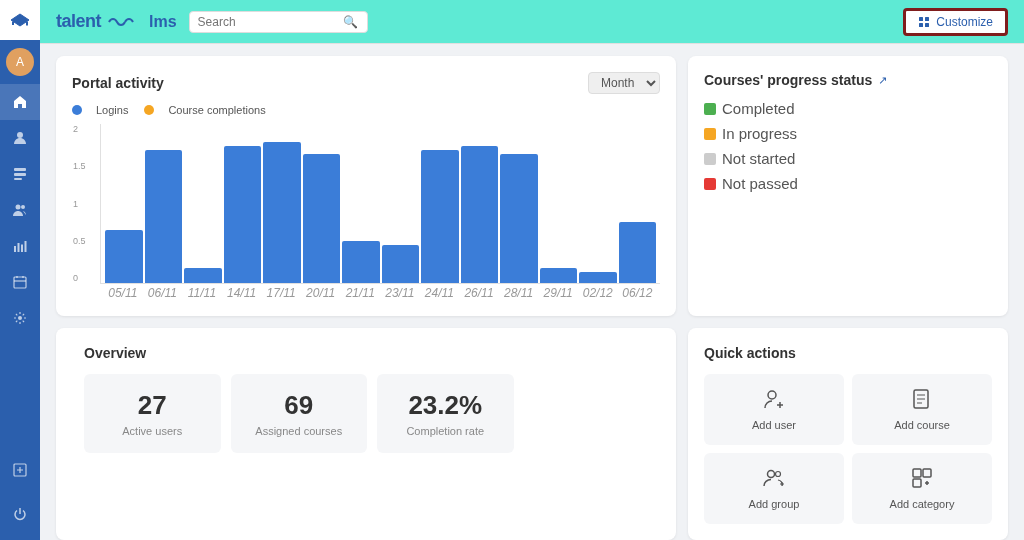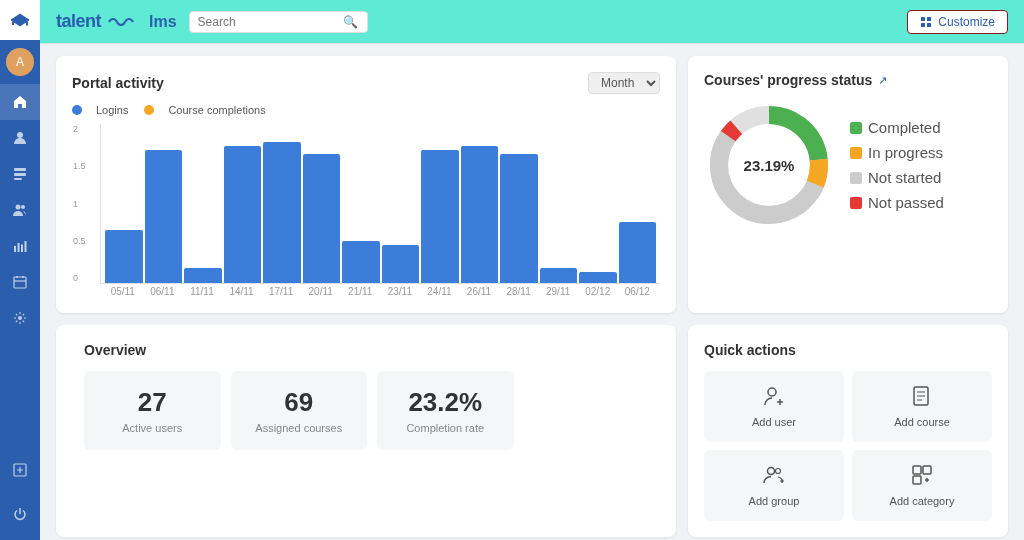--- a/index.html
+++ b/index.html
@@ -89,21 +89,21 @@
       border: none;
       outline: none;
       font-size: 12px;
       color: #666;
       width: 140px;
     }
     .search-icon { color: #999; font-size: 12px; }
     .topbar-spacer { flex: 1; }
     .customize-btn {
       background: #fff;
-      border: 1px solid #7f1d1d;
+      border: 3px solid #7f1d1d;
       color: #2b5fad;
       border-radius: 4px;
       padding: 4px 12px;
       font-size: 12px;
       cursor: pointer;
       display: flex;
       align-items: center;
       gap: 6px;
     }
 
@@ -205,22 +205,23 @@
       min-height: 2px;
     }
     .x-labels {
       display: flex;
       gap: 2px;
       padding: 2px 4px 0 4px;
     }
     .x-label {
       flex: 1;
       text-align: center;
-      font-size: 10px;
+      font-size: 12px;
       color: #999;
+      font-style: italic;
     }
 
     
     .courses-progress {
       grid-column: 2;
       grid-row: 1;
     }
     .courses-title-row {
       display: flex;
       align-items: center;
@@ -511,37 +512,20 @@
           </div>
       </div>
     </div>
 
     <div class="card courses-progress">
       <div class="courses-title-row">
         <span class="card-title">Courses' progress status</span>
         <span class="ext-link">↗</span>
       </div>
       <div class="donut-container">
-        <div class="donut-wrapper">
-          <svg width="130" height="130" viewBox="0 0 130 130">
-
-            <circle cx="65" cy="65" r="50" fill="none" stroke="#e0e0e0" stroke-width="18"></circle>
-
-            <circle cx="65" cy="65" r="50" fill="none" stroke="#cccccc" stroke-width="18" stroke-dasharray="204 110" stroke-dashoffset="-62" transform="rotate(-90 65 65)"></circle>
-
-            <circle cx="65" cy="65" r="50" fill="none" stroke="#4caf50" stroke-width="18" stroke-dasharray="73 241" stroke-dashoffset="0" transform="rotate(-90 65 65)"></circle>
-
-            <circle cx="65" cy="65" r="50" fill="none" stroke="#f5a623" stroke-width="18" stroke-dasharray="25 289" stroke-dashoffset="-73" transform="rotate(-90 65 65)"></circle>
-
-            <circle cx="65" cy="65" r="50" fill="none" stroke="#e53935" stroke-width="18" stroke-dasharray="12 302" stroke-dashoffset="-266" transform="rotate(-90 65 65)"></circle>
-          </svg>
-          <div style="position:absolute; display:flex; align-items:center; justify-content:center; width:100%; height:100%;">
-            <span class="donut-label-val">23.19%</span>
-          </div>
-        </div>
         <div class="progress-legend">
           <div class="progress-legend-item">
             <div class="legend-square" style="background:#4caf50;"></div>
             <span>Completed</span>
           </div>
           <div class="progress-legend-item">
             <div class="legend-square" style="background:#f5a623;"></div>
             <span>In progress</span>
           </div>
           <div class="progress-legend-item">

